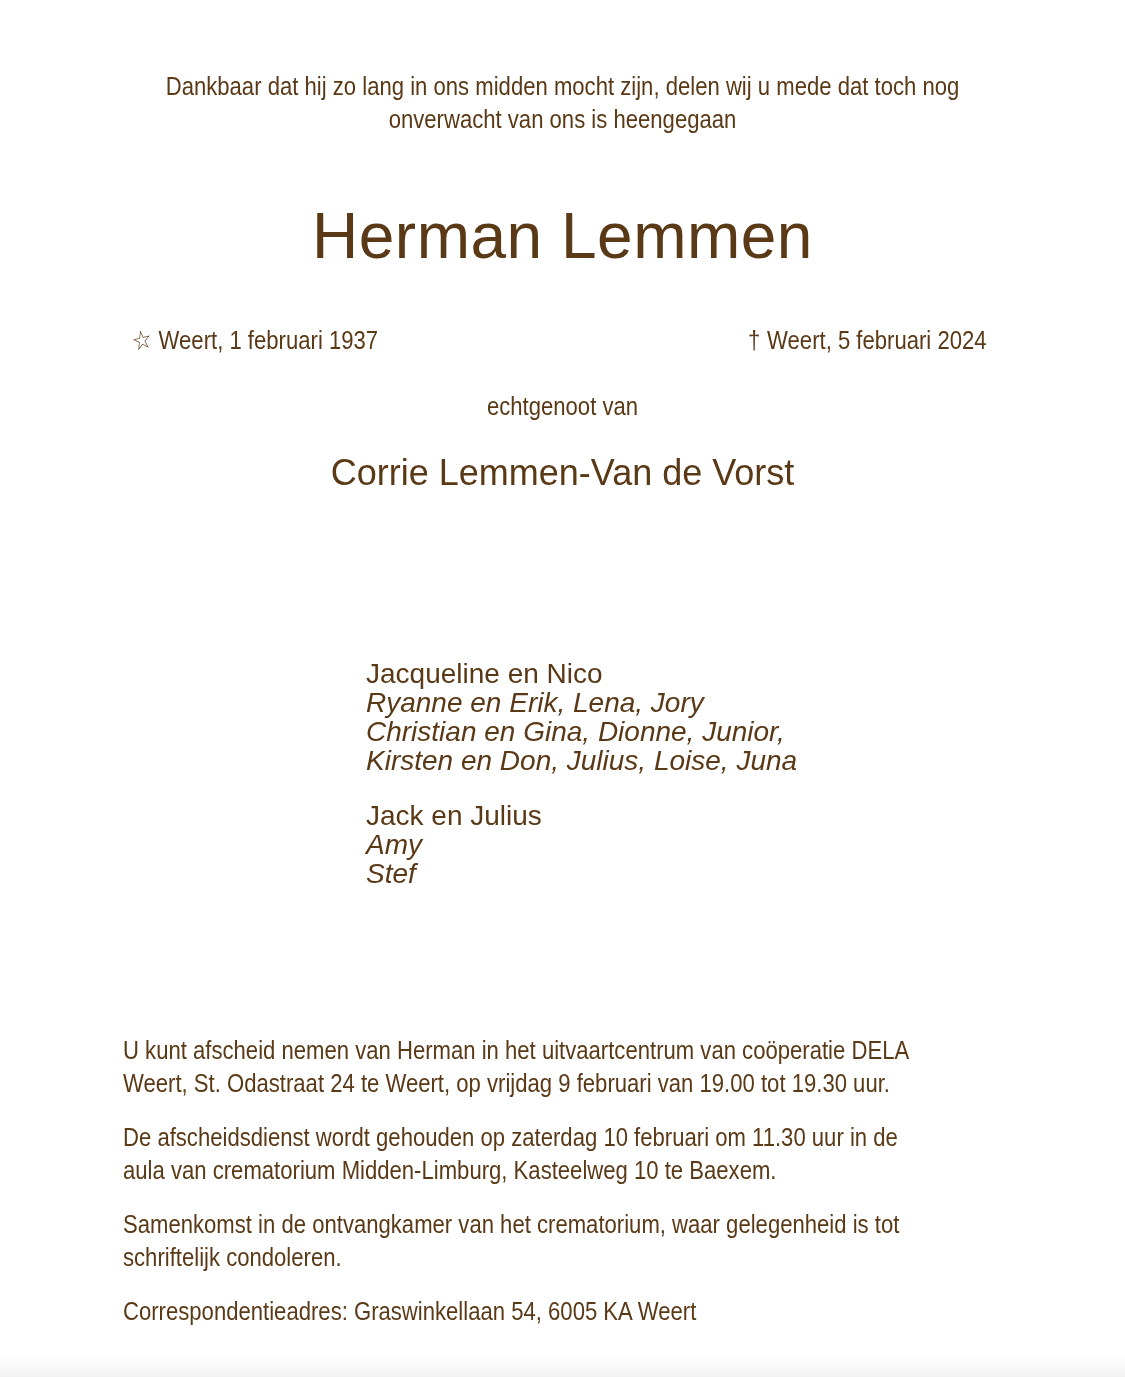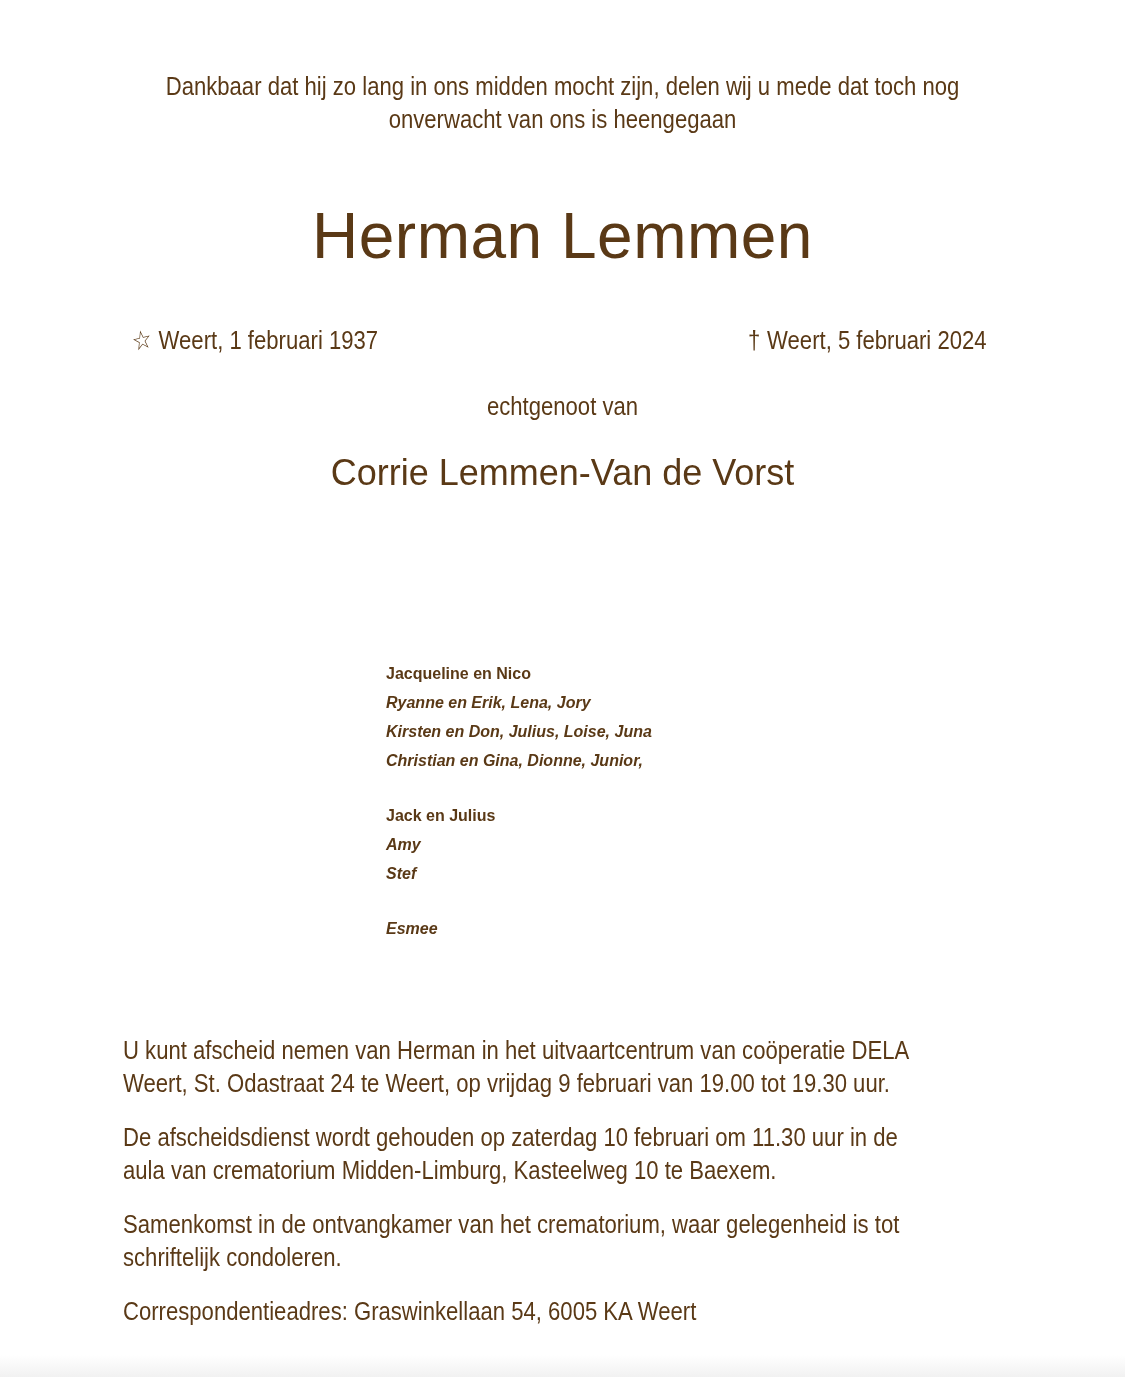--- a/index.html
+++ b/index.html
@@ -74,24 +74,23 @@
   .spouse-name {
     position: absolute;
     top: 452px; left: 0;
     width: 100%;
     text-align: center;
     font-size: 36px;
     line-height: 42px;
   }
   .family {
     position: absolute;
-    top: 659px; left: 386px;
-    font-size: 16px;
+    top: 659px; left: 366px;
+    font-size: 28px;
     line-height: 29px;
-    font-weight: bold;
   }
   .family-group { margin-bottom: 26px; }
   .family-member { font-style: italic; }
   .paragraphs {
     position: absolute;
     top: 1034px; left: 123px;
     width: 1050px;
     font-size: 26px;
     line-height: 33px;
     white-space: nowrap;
@@ -126,30 +125,29 @@
     </div>
   </div>
 
   <div class="spouse-intro cond-center">echtgenoot van</div>
   <div class="spouse-name">Corrie Lemmen-Van de Vorst</div>
 
   <div class="family">
     <div class="family-group">
       <div class="family-head">Jacqueline en Nico</div>
       <div class="family-member">Ryanne en Erik, Lena, Jory</div>
+      <div class="family-member">Christian en Gina, Dionne, Junior,</div>
       <div class="family-member">Kirsten en Don, Julius, Loise, Juna</div>
-      <div class="family-member">Christian en Gina, Dionne, Junior,</div>
     </div>
     <div class="family-group">
       <div class="family-head">Jack en Julius</div>
       <div class="family-member">Amy</div>
       <div class="family-member">Stef</div>
     </div>
     <div class="family-group">
-      <div class="family-member">Esmee</div>
     </div>
   </div>
 
   <div class="paragraphs cond-left">
     <div class="para">
       <div>U kunt afscheid nemen van Herman in het uitvaartcentrum van coöperatie DELA</div>
       <div>Weert, St. Odastraat 24 te Weert, op vrijdag 9 februari van 19.00 tot 19.30 uur.</div>
     </div>
     <div class="para">
       <div>De afscheidsdienst wordt gehouden op zaterdag 10 februari om 11.30 uur in de</div>

